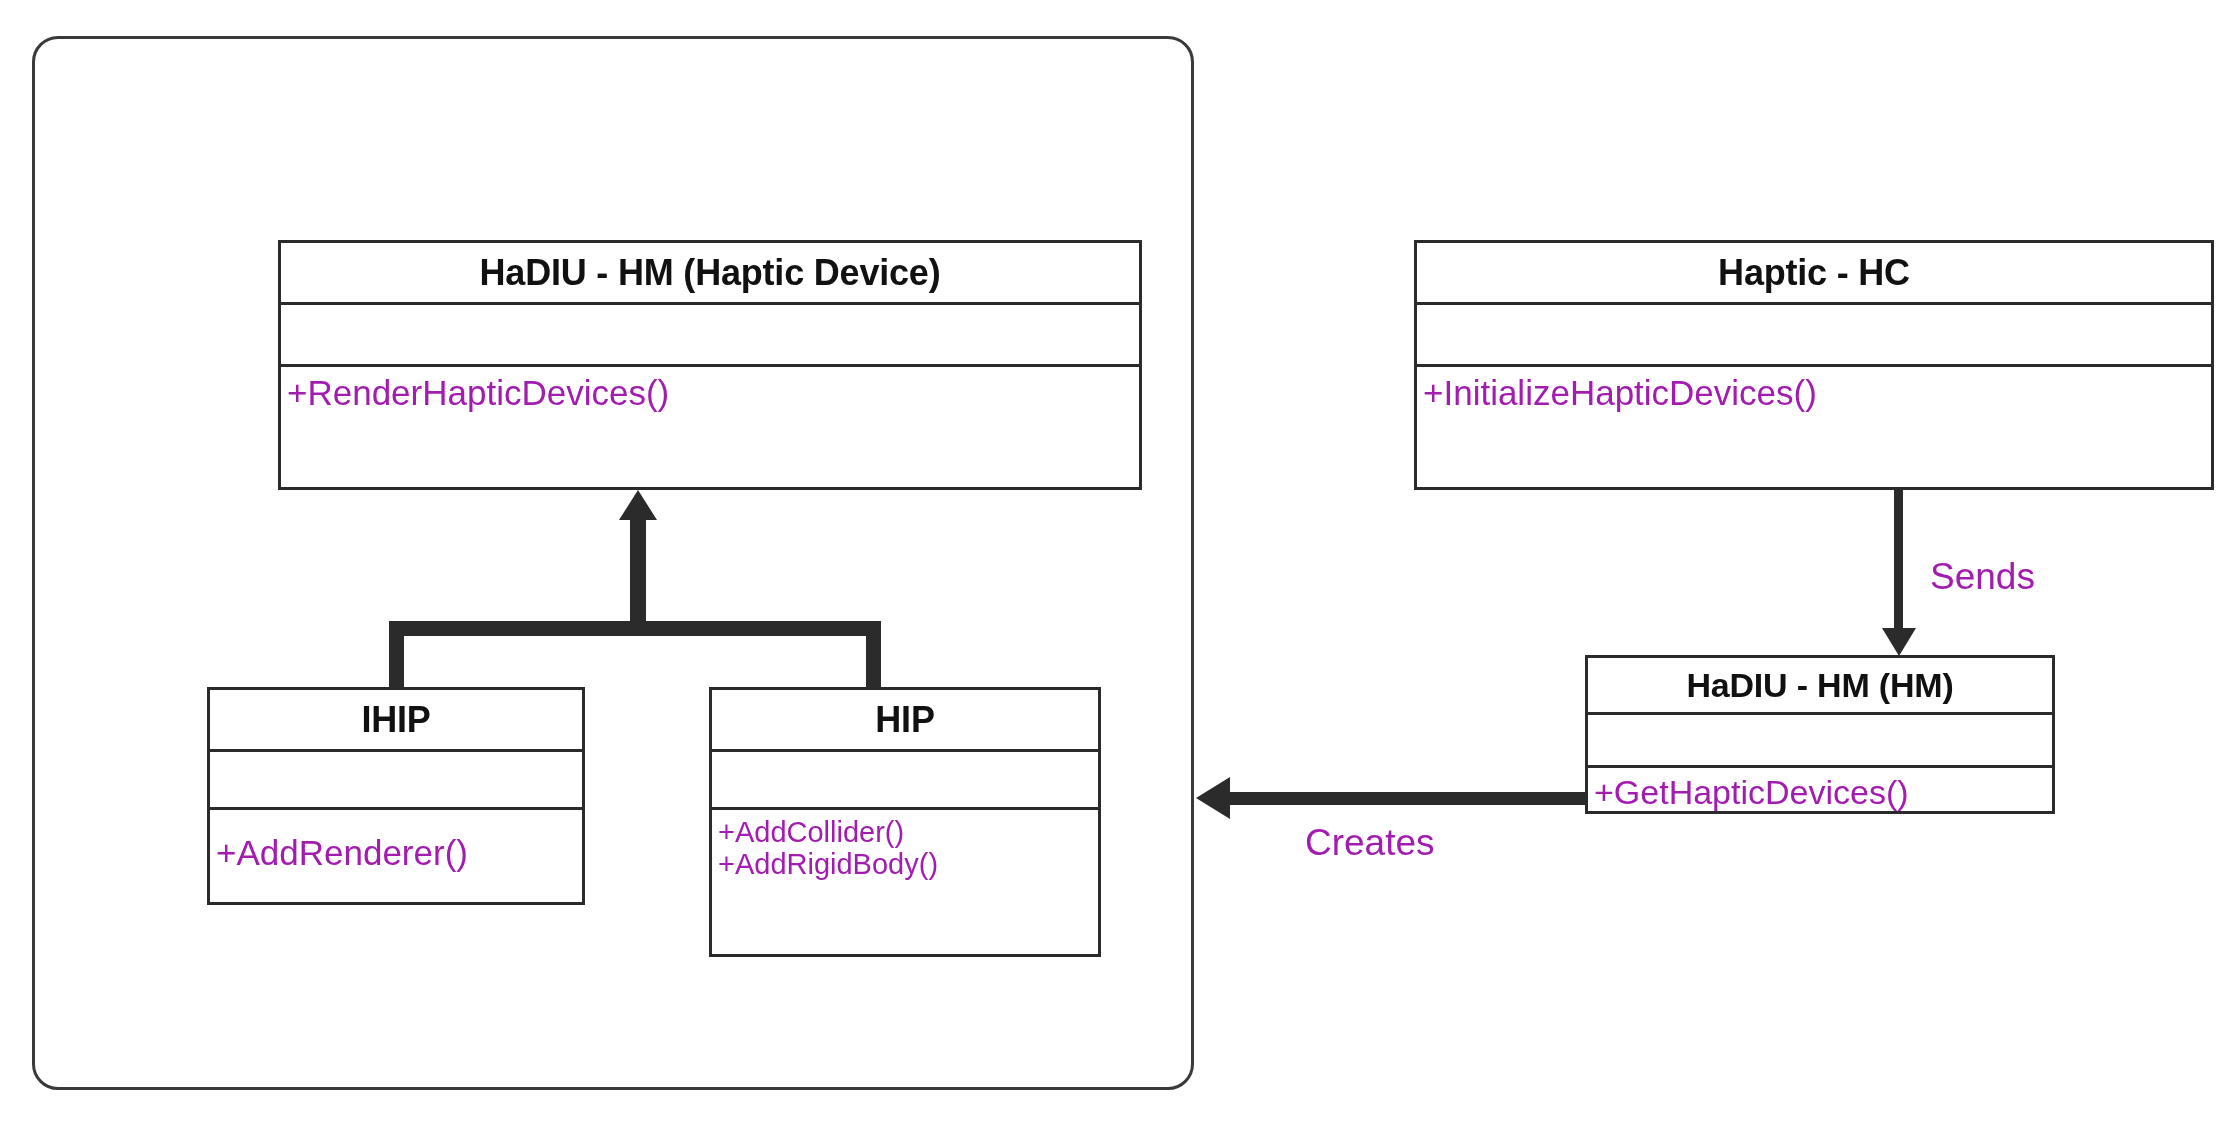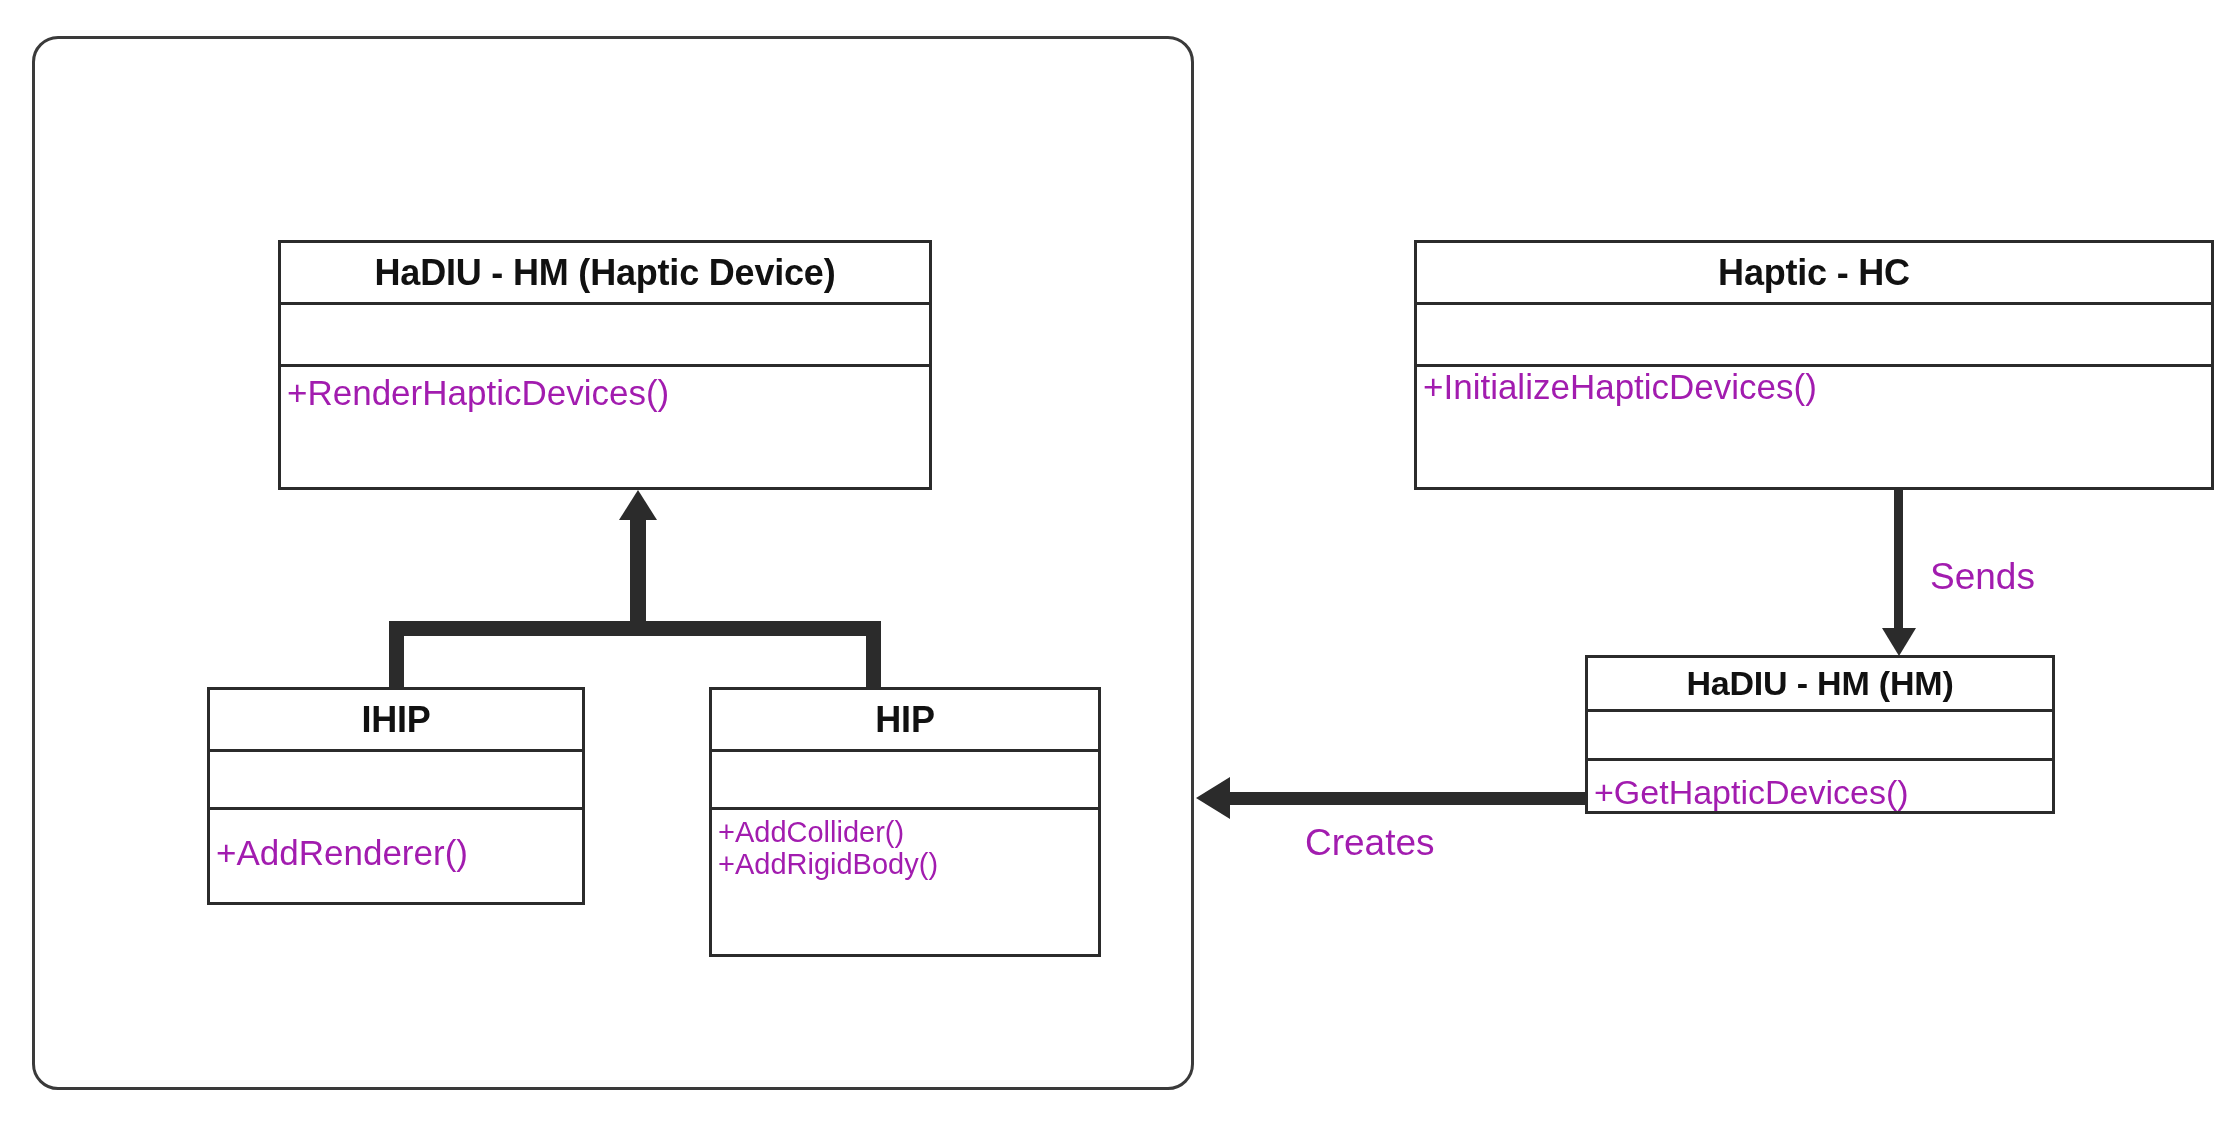--- a/index.html
+++ b/index.html
@@ -104,21 +104,21 @@
     white-space: nowrap;
   }
 </style>
 </head>
 <body>
 
 <div id="canvas">
 
   <div class="group-container" style="left:32px; top:36px; width:1162px; height:1054px;"></div>
 
-  <div class="uml-class" style="left:278px; top:240px; width:654px; height:250px;">
+  <div class="uml-class" style="left:278px; top:240px; width:864px; height:250px;">
     <div class="uml-name" style="height:62px; font-size:36px;">HaDIU - HM (Haptic Device)</div>
     <div class="uml-attrs" style="height:62px;"></div>
     <div class="uml-ops" style="font-size:35px; padding-top:6px;">
       <div class="op">+RenderHapticDevices()</div>
     </div>
   </div>
 
   <div class="uml-class" style="left:207px; top:687px; width:378px; height:218px;">
     <div class="uml-name" style="height:62px; font-size:36px;">IHIP</div>
     <div class="uml-attrs" style="height:58px;"></div>
@@ -132,29 +132,29 @@
     <div class="uml-attrs" style="height:58px;"></div>
     <div class="uml-ops" style="font-size:29px; padding-top:6px;">
       <div class="op">+AddCollider()</div>
       <div class="op">+AddRigidBody()</div>
     </div>
   </div>
 
   <div class="uml-class" style="left:1414px; top:240px; width:800px; height:250px;">
     <div class="uml-name" style="height:62px; font-size:36px;">Haptic - HC</div>
     <div class="uml-attrs" style="height:62px;"></div>
-    <div class="uml-ops" style="font-size:35px; ">
+    <div class="uml-ops" style="font-size:35px; padding-top:6px;">
       <div class="op">+InitializeHapticDevices()</div>
     </div>
   </div>
 
   <div class="uml-class" style="left:1585px; top:655px; width:470px; height:159px;">
     <div class="uml-name" style="height:60px; font-size:34px;">HaDIU - HM (HM)</div>
     <div class="uml-attrs" style="height:55px;"></div>
-    <div class="uml-ops" style="font-size:34px; padding-top:12px;">
+    <div class="uml-ops" style="font-size:34px; padding-top:5px;">
       <div class="op">+GetHapticDevices()</div>
     </div>
   </div>
 
   <div class="arrow-up" style="left:619px; top:490px;"></div>
 
   <div class="vline" style="left:630px; top:518px; width:16px; height:110px;"></div>
 
   <div class="hline" style="left:389px; top:621px; width:492px; height:15px;"></div>
 

